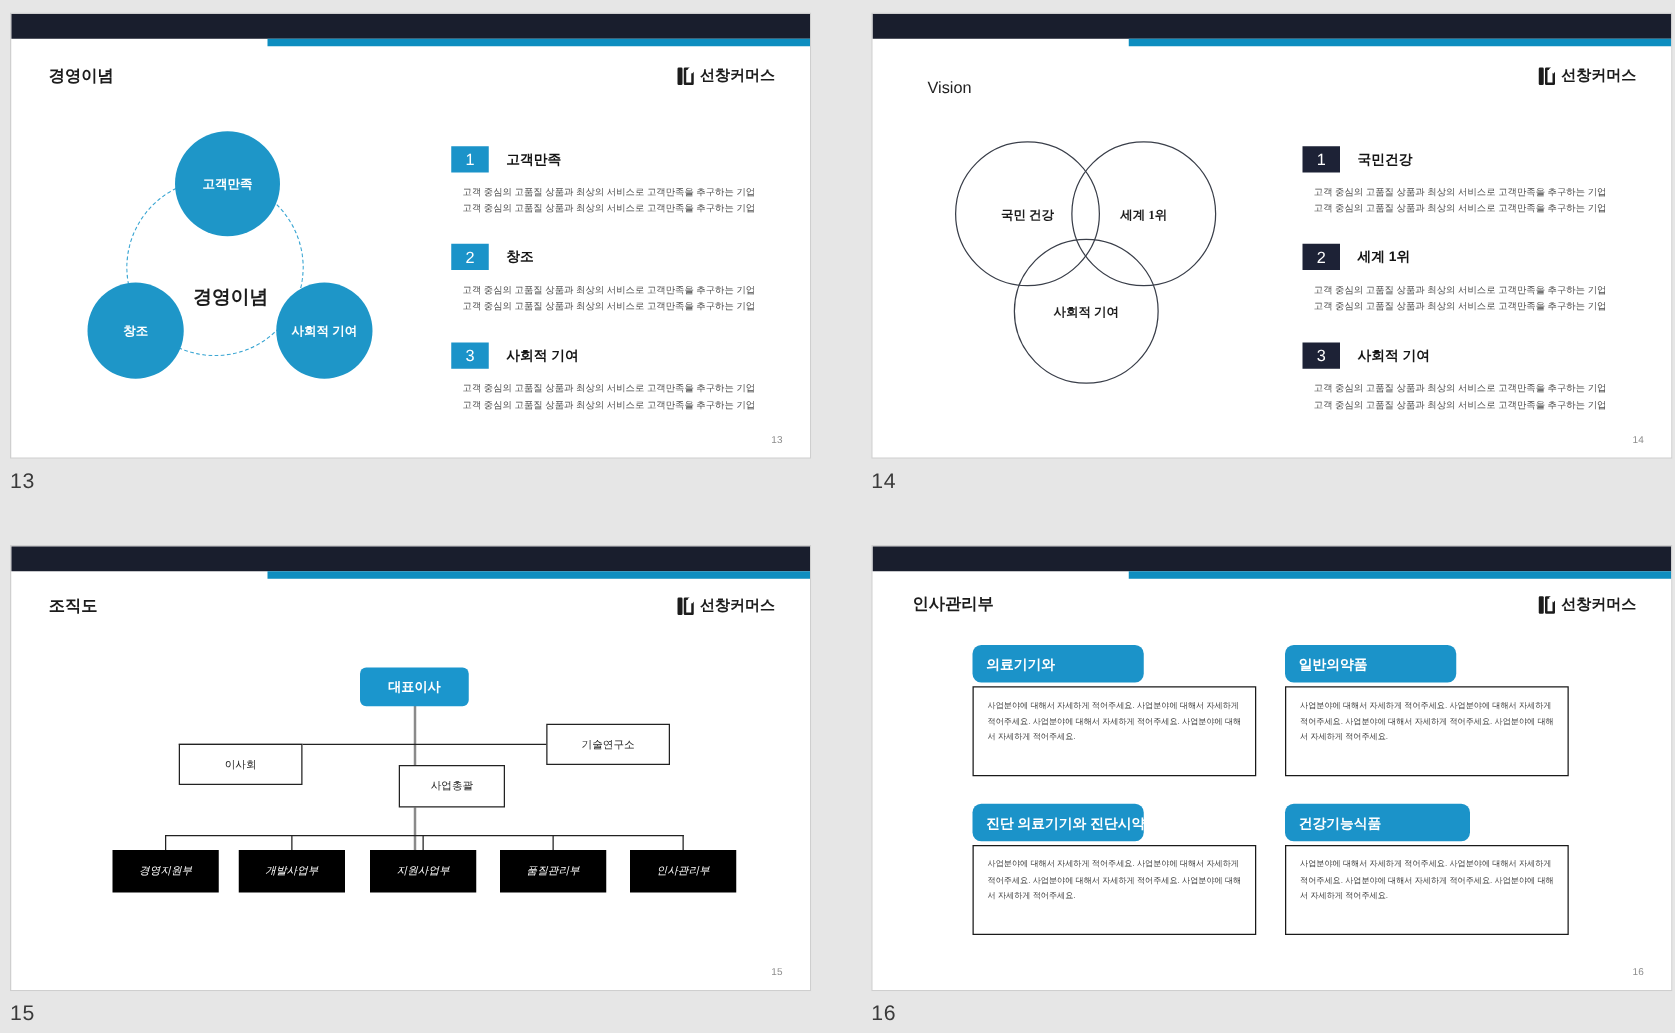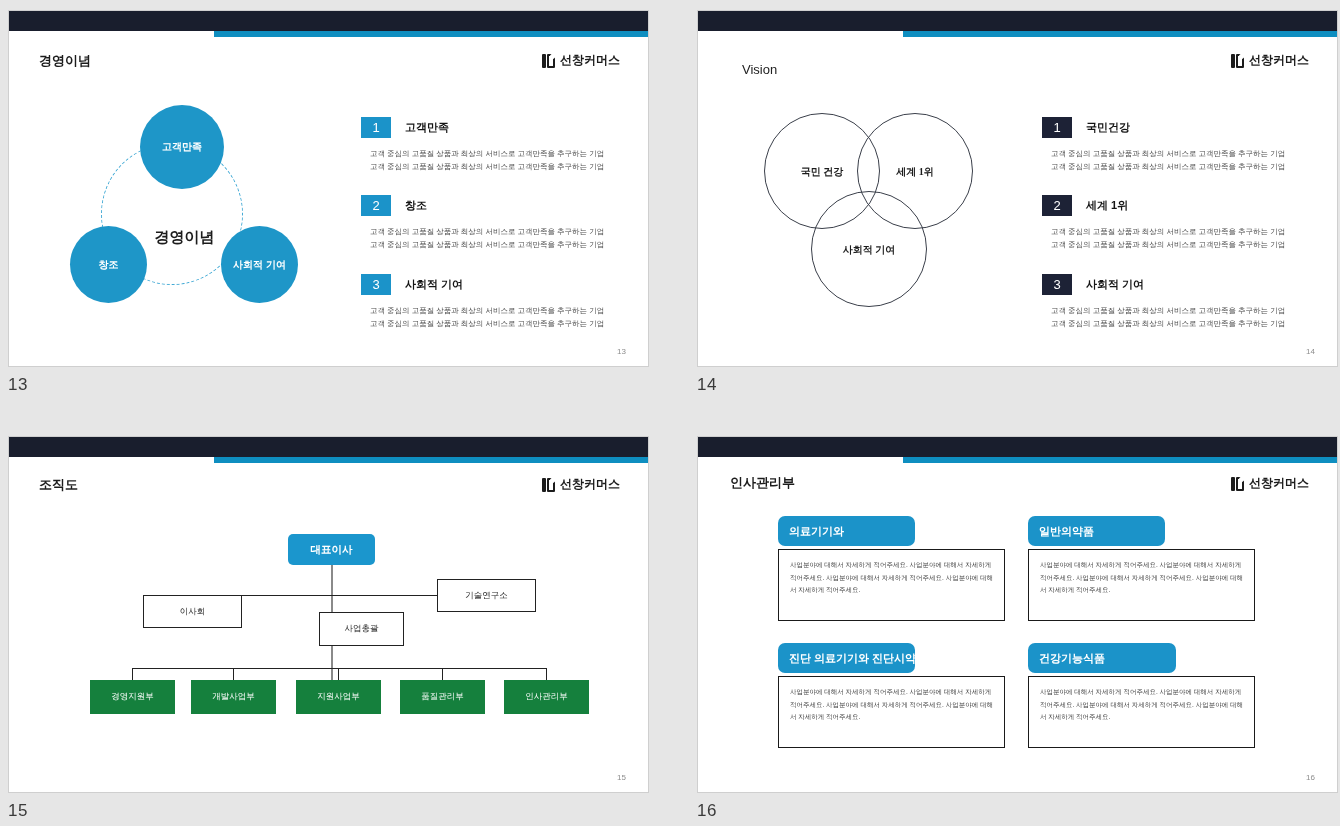--- a/index.html
+++ b/index.html
@@ -162,21 +162,21 @@
     text-align: center;
   }
   .org-box.ceo {
     background: #1b96cd; color: #ffffff;
     border-radius: 5px; font-weight: bold; font-size: 10.5px;
   }
   .org-box.plain {
     background: #ffffff; color: #222; border: 1px solid #222;
   }
   .org-box.dark {
-    background: #15803d; color: #ffffff;
+    background: #000000; color: #ffffff; font-style: italic;
   }
   .org-line { position: absolute; background: #8a8a8a; }
   .org-line.thin { background: #222; }
 
   
   .card { position: absolute; }
   .card-head {
     position: absolute;
     background: #1b93c9;
     border-radius: 7px;

